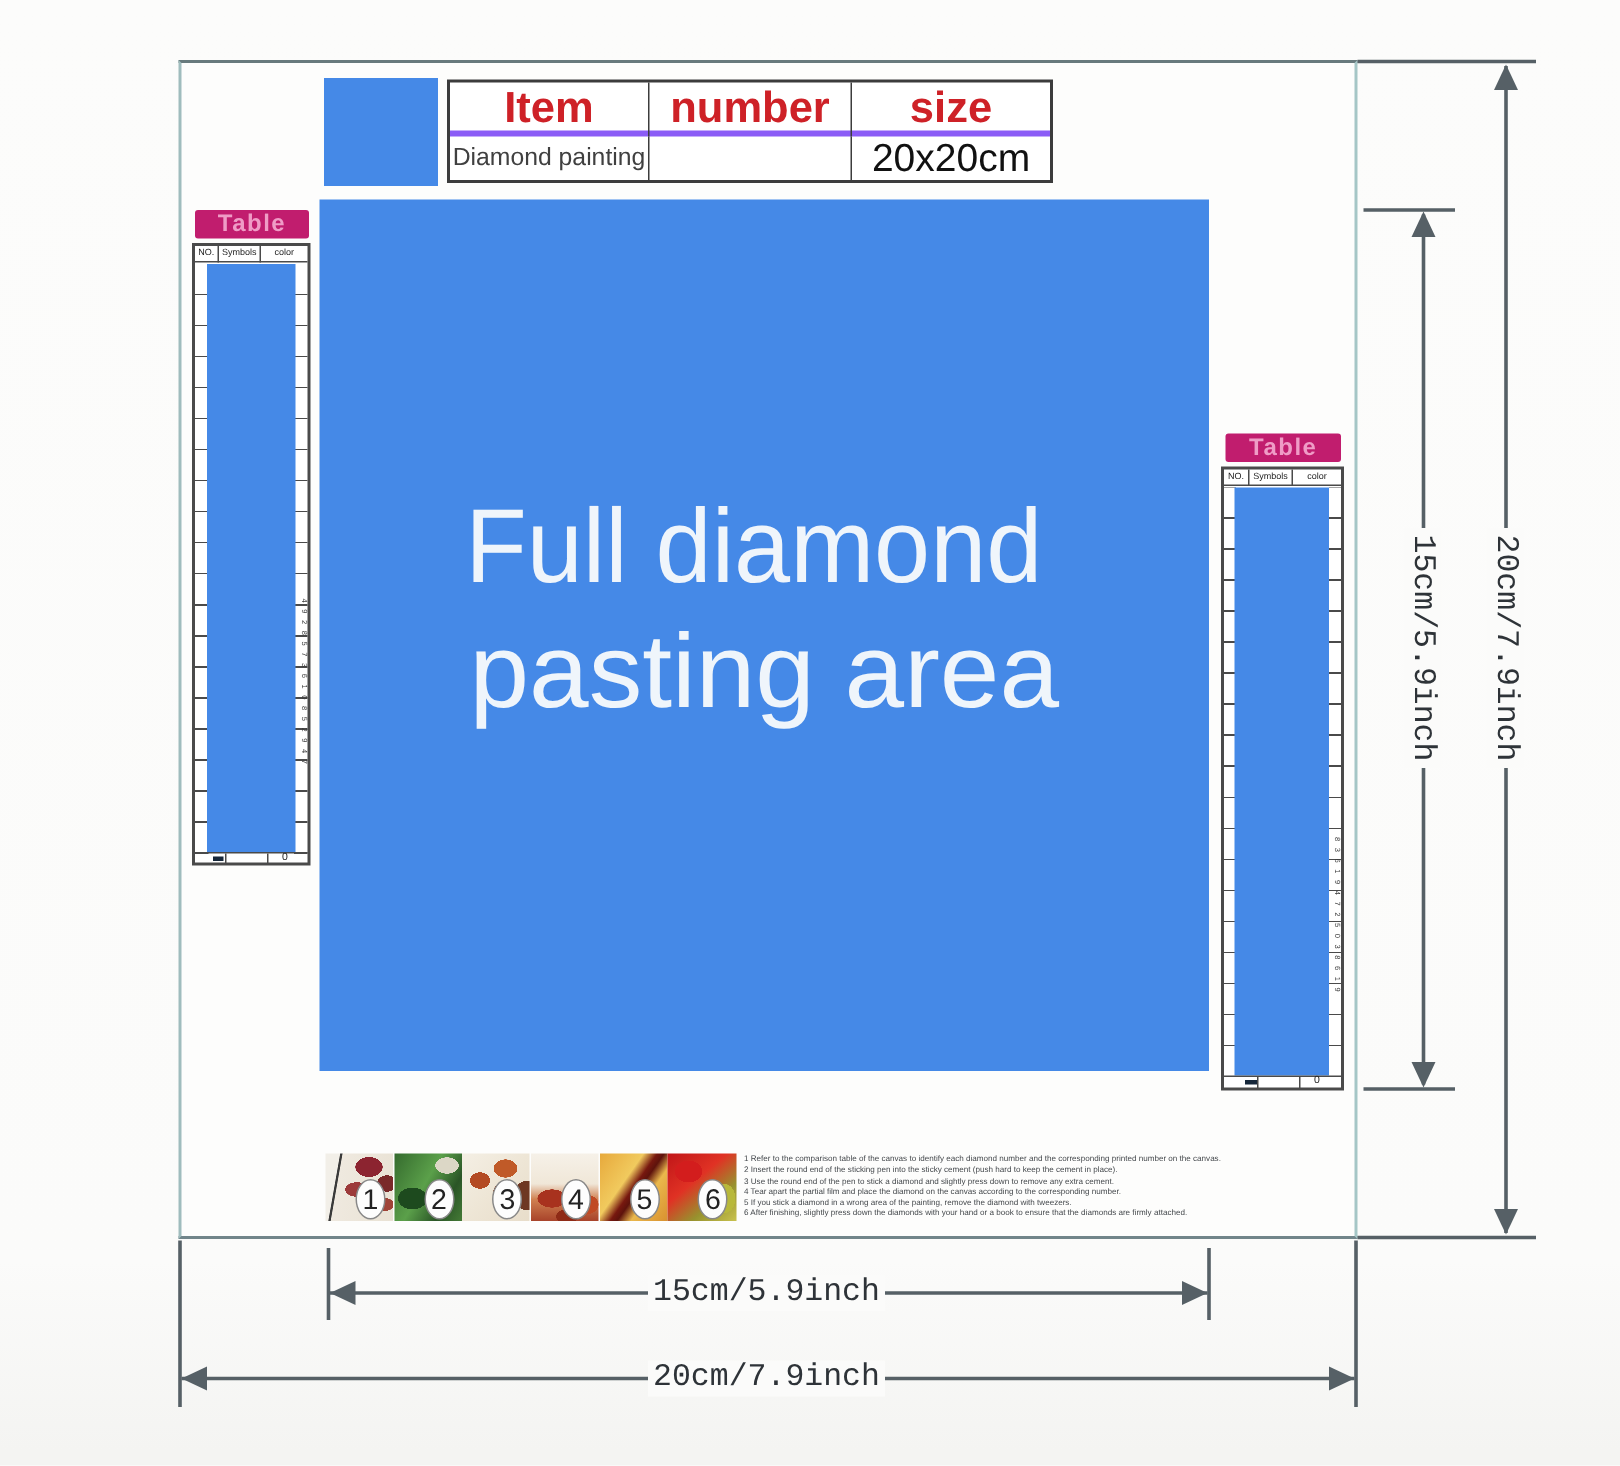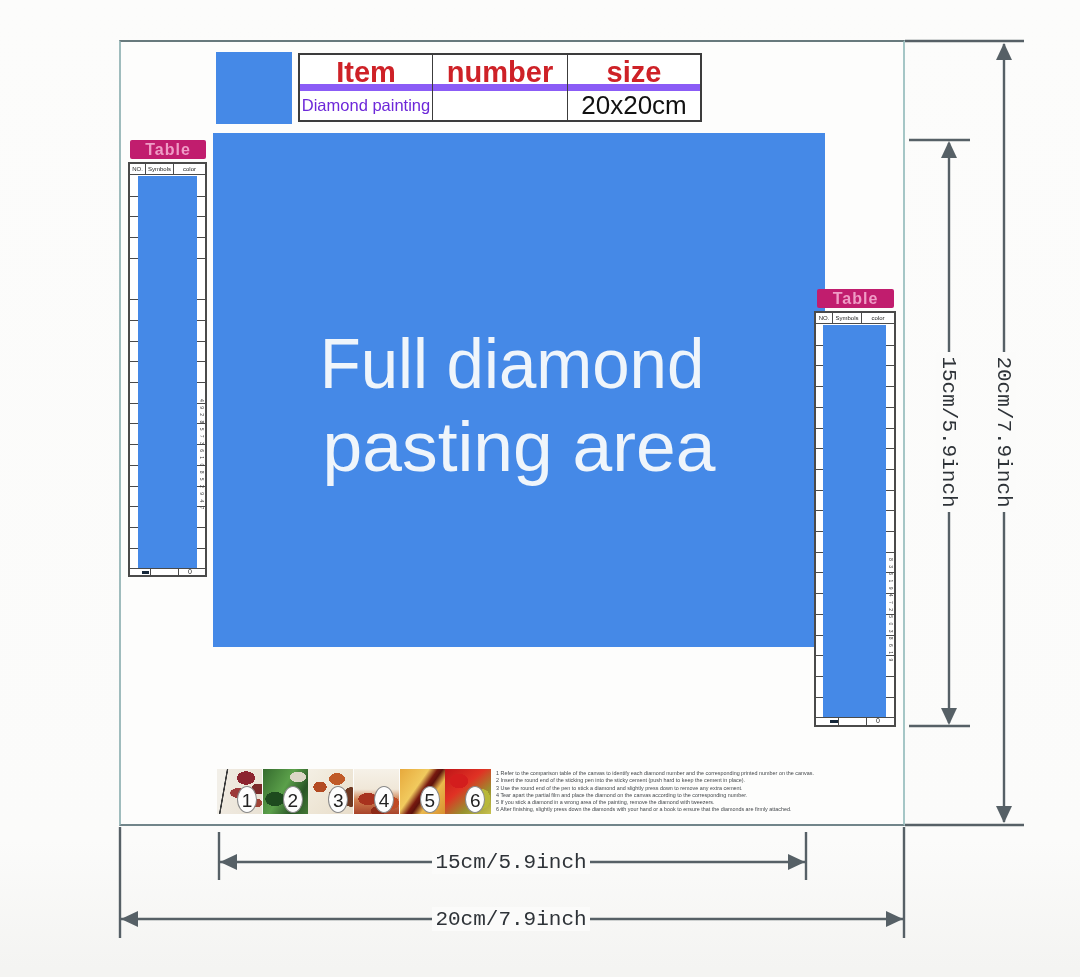--- a/index.html
+++ b/index.html
@@ -8,40 +8,40 @@
 </style>
 </head>
 <body>
 
 <div class="abs" style="left:119px;top:40px;width:782px;height:782px;background:#fdfdfc;border-top:2px solid #687a7d;border-bottom:2px solid #71858a;border-left:2px solid #9fbcbd;border-right:2px solid #a5c6c6;"></div>
 
 <div class="abs" style="left:216px;top:52px;width:76px;height:72px;background:#4589e7;"></div>
 
 <div class="abs" style="left:298px;top:53px;width:404px;height:69px;background:#fff;border:2px solid #3c3c3c;box-sizing:border-box;">
 
-  <div class="abs" style="left:0;top:0;width:100%;height:36px;border-bottom:7px solid #8b5cf6;box-sizing:border-box;">
+  <div class="abs" style="left:0;top:0;width:100%;height:36px;border-bottom:4px solid #8b5cf6;box-sizing:border-box;">
 
     <div class="abs" style="left:0;top:0;width:133px;height:36px;border-right:1px solid #3c3c3c;box-sizing:border-box;color:#ce2127;font-size:29px;font-weight:bold;text-align:center;line-height:34px;">Item</div>
 
     <div class="abs" style="left:133px;top:0;width:135px;height:36px;border-right:1px solid #3c3c3c;box-sizing:border-box;color:#ce2127;font-size:29px;font-weight:bold;text-align:center;line-height:34px;">number</div>
 
     <div class="abs" style="left:268px;top:0;width:132px;height:36px;color:#ce2127;font-size:29px;font-weight:bold;text-align:center;line-height:34px;">size</div>
   </div>
 
   <div class="abs" style="left:0;top:36px;width:100%;height:29px;">
 
-    <div class="abs" style="left:0;top:0;width:133px;height:29px;border-right:1px solid #3c3c3c;box-sizing:border-box;color:#6d28d9;font-size:16.5px;text-align:center;line-height:29px;">Diamond painting</div>
+    <div class="abs" style="left:0;top:0;width:133px;height:29px;border-right:1px solid #3c3c3c;box-sizing:border-box;color:#404040;font-size:16.5px;text-align:center;line-height:29px;">Diamond painting</div>
 
     <div class="abs" style="left:133px;top:0;width:135px;height:29px;border-right:1px solid #3c3c3c;box-sizing:border-box;"></div>
 
     <div class="abs" style="left:268px;top:0;width:132px;height:29px;color:#111;font-size:26px;text-align:center;line-height:28px;">20x20cm</div>
   </div>
 </div>
 
-<div class="abs" style="left:213px;top:133px;width:593px;height:514px;background:#4589e7;padding-left:19px;">
+<div class="abs" style="left:213px;top:133px;width:593px;height:581px;background:#4589e7;">
 
   <div class="abs" style="left:0;top:190px;width:100%;text-align:center;color:#eff5fb;font-size:70px;line-height:83px;">
     <div style="transform:translateX(-7px) scaleX(0.96);">Full diamond</div>
     <div style="transform:scaleX(1.02);">pasting area</div>
   </div>
 </div>
 
 <div>
 
   <div class="abs" style="left:130px;top:140px;width:76px;height:19px;background:#c11d6e;border-radius:2px;color:#ef9cc6;font-size:16px;font-weight:bold;text-align:center;line-height:19px;letter-spacing:1px;">Table</div>

